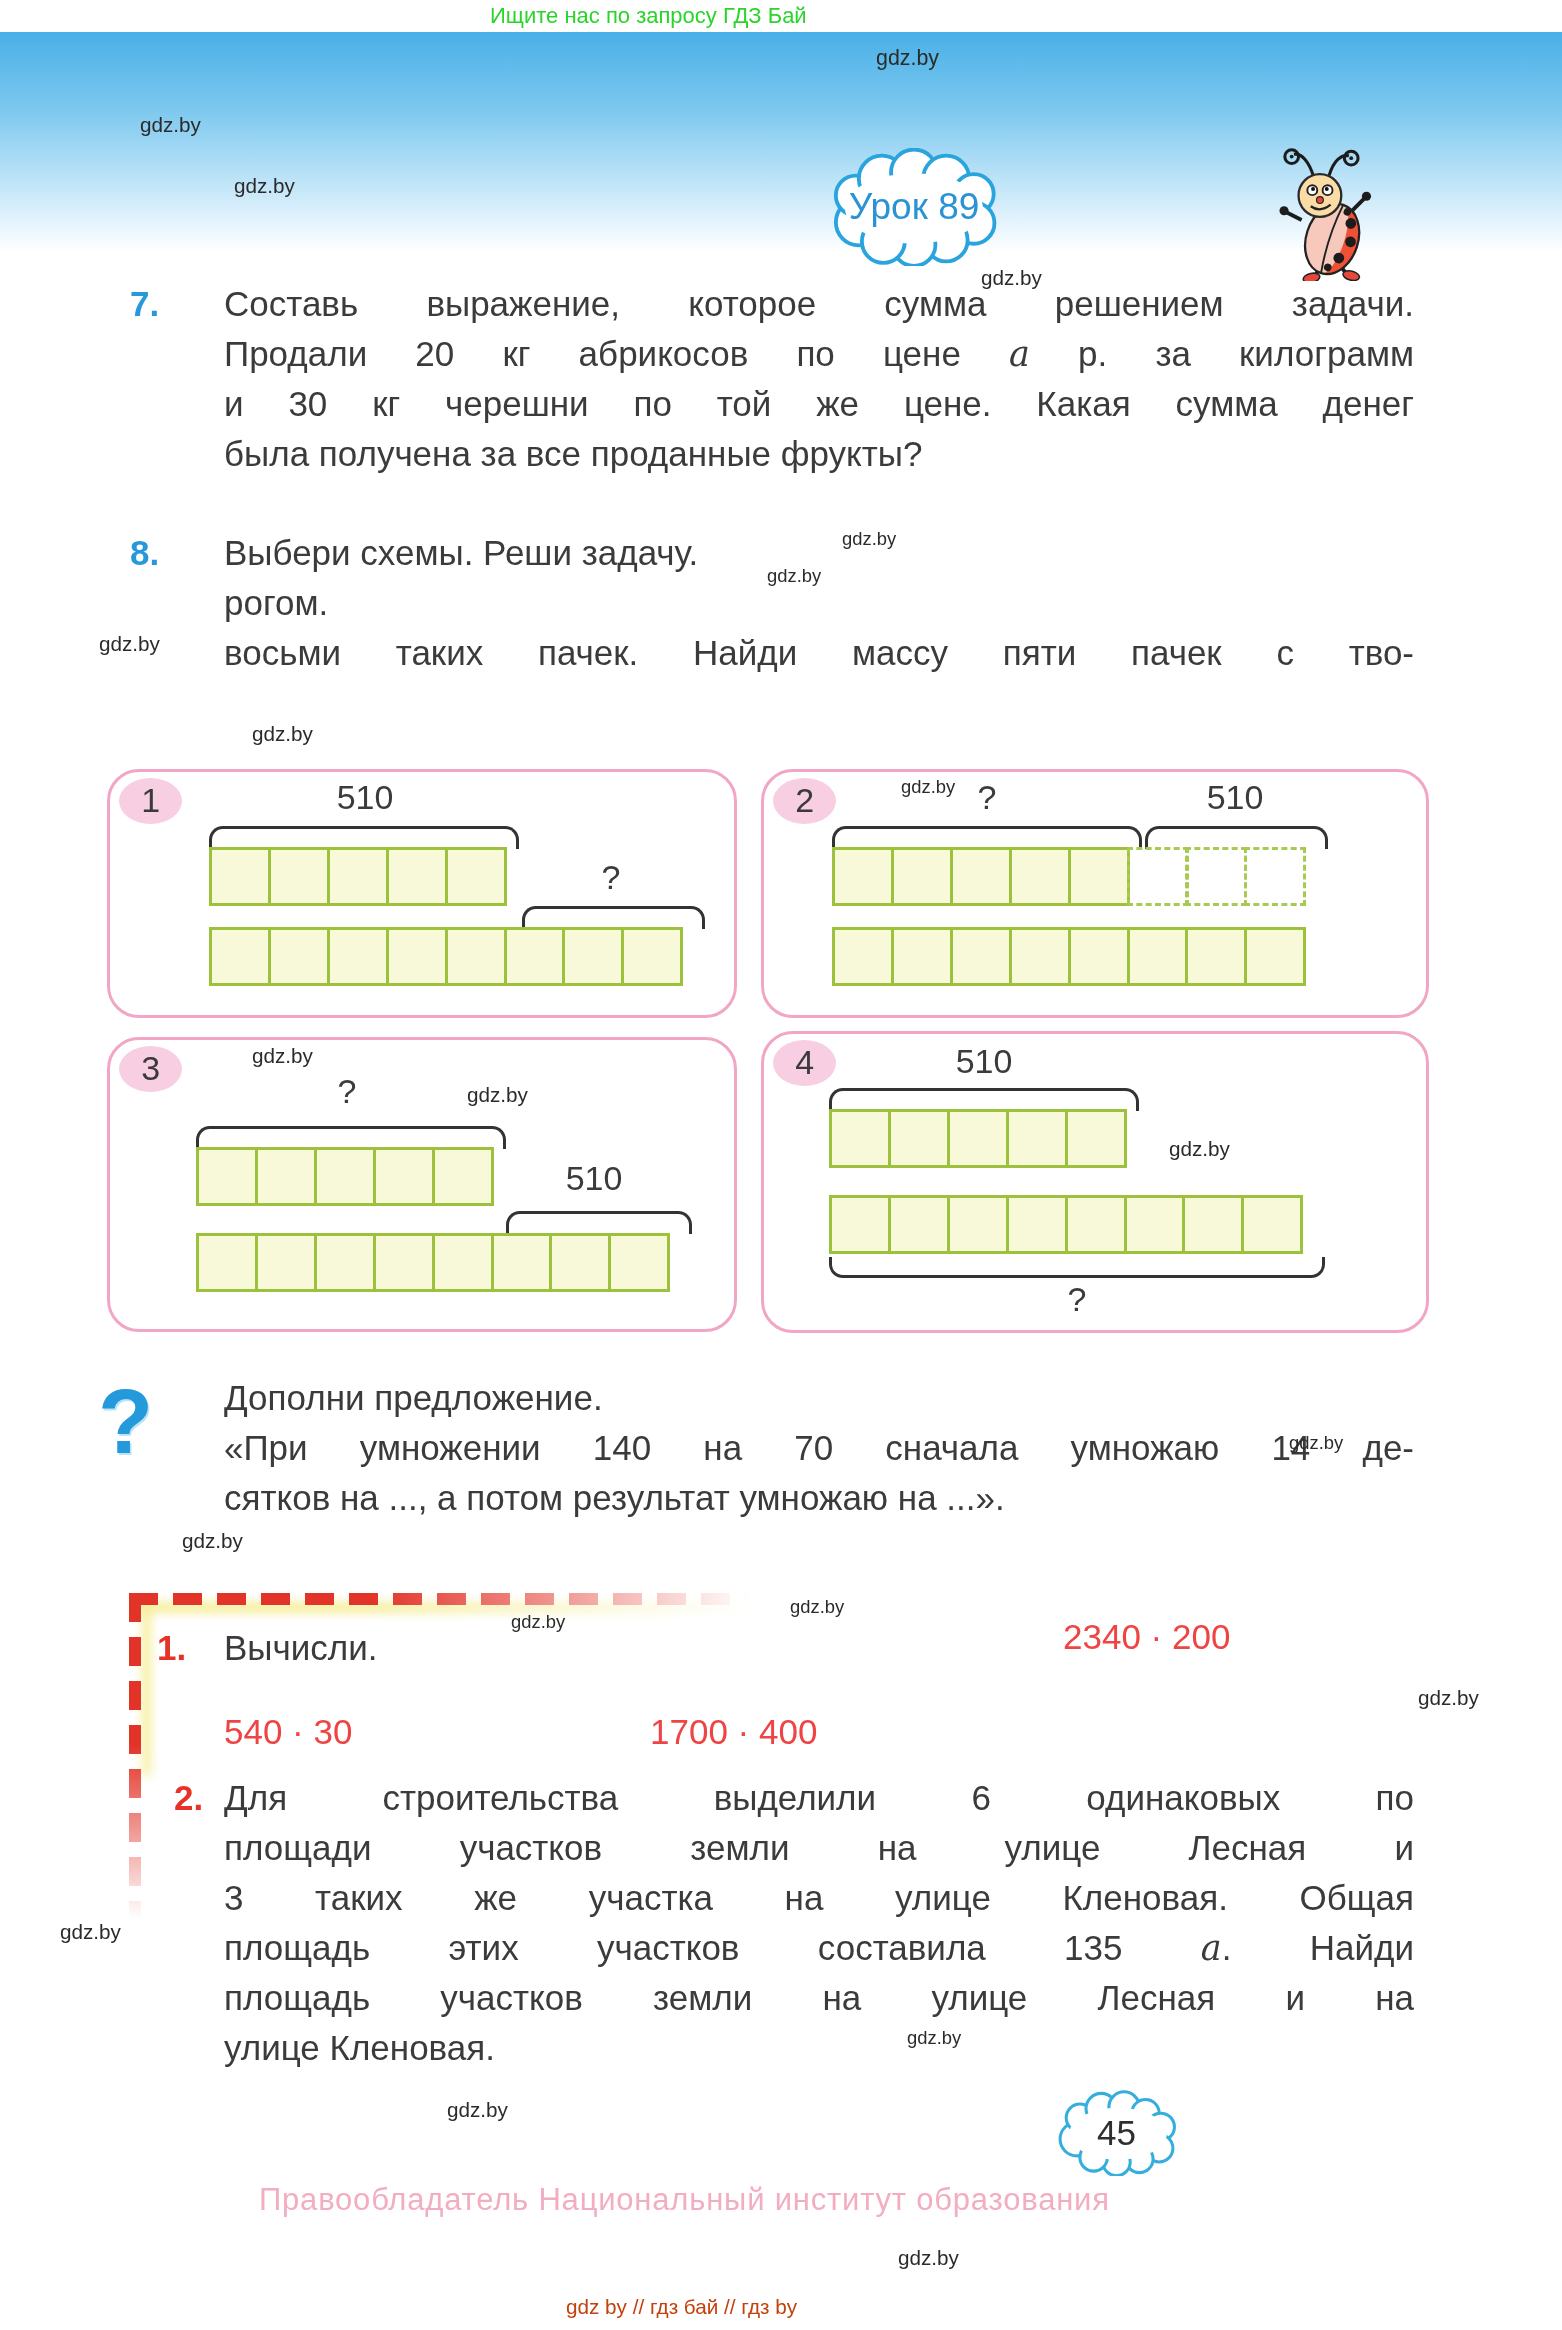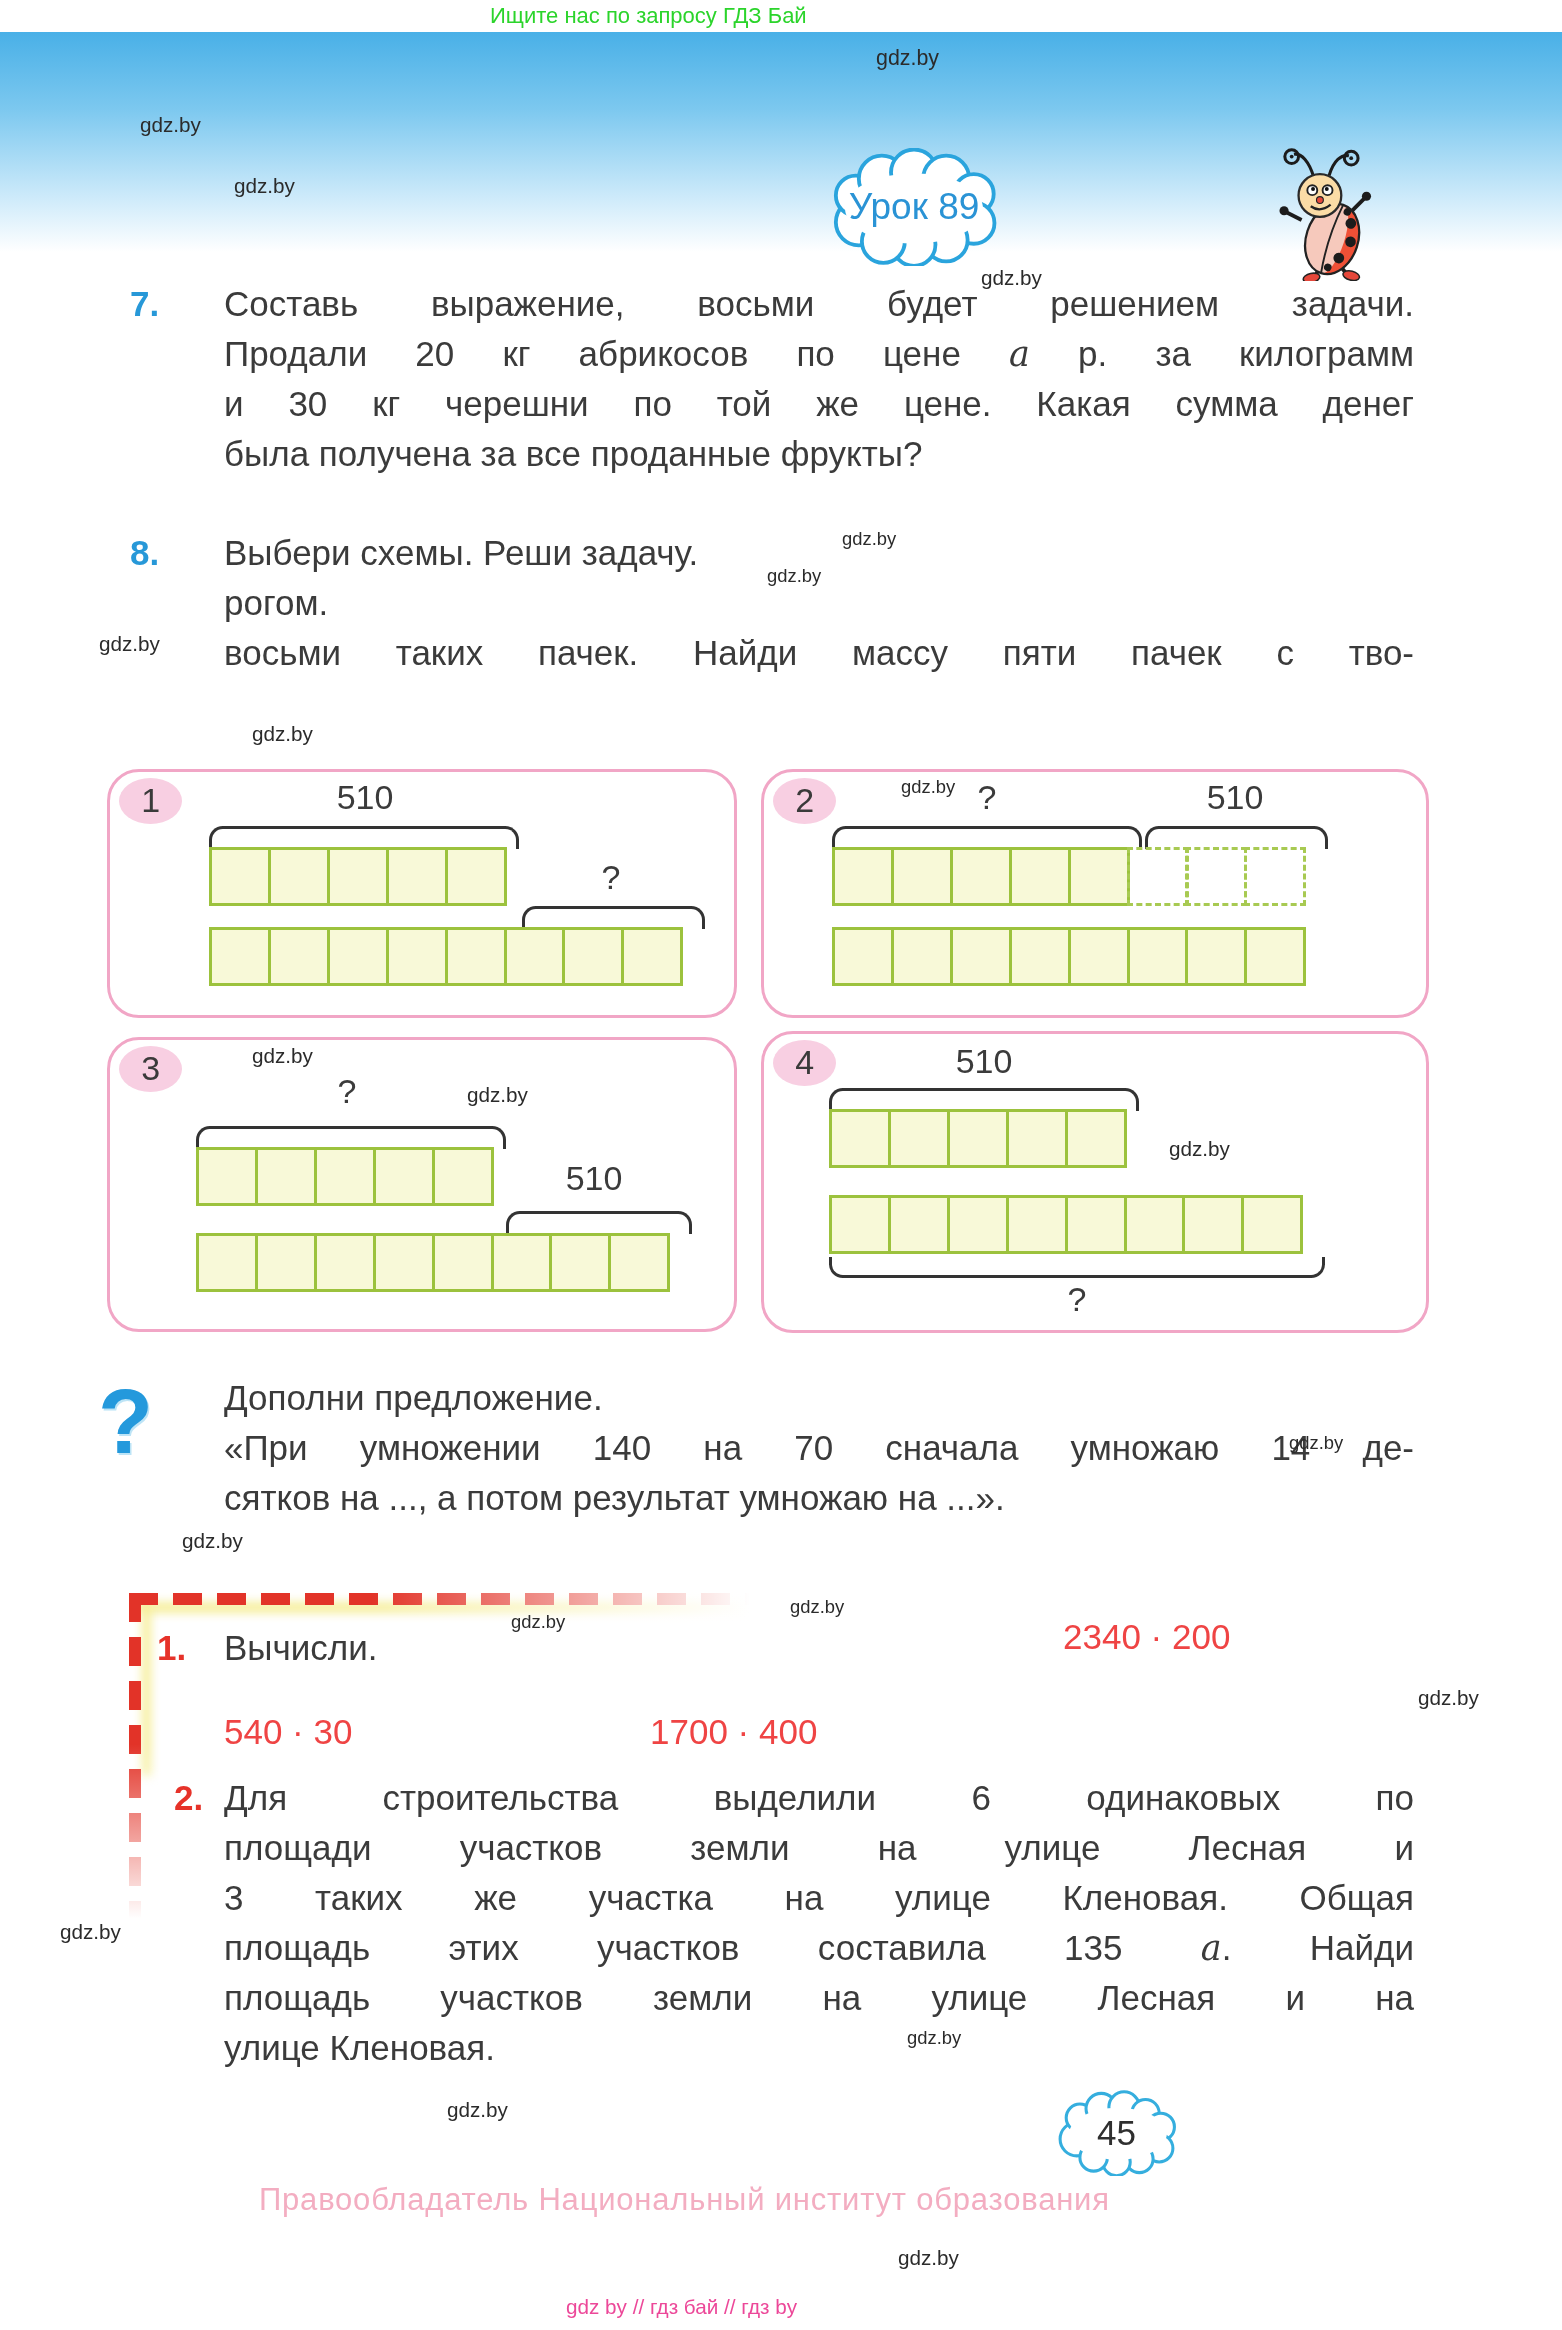--- a/index.html
+++ b/index.html
@@ -51,21 +51,21 @@
   #dash-v{left:129px;top:1593px;width:11.5px;height:329px;
           background:repeating-linear-gradient(180deg,#e23328 0 29px,transparent 29px 44px)}
   #fade-h{left:129px;top:1587px;width:757px;height:41px;
           background:linear-gradient(90deg,rgba(255,255,255,0) 32%,#fff 82%)}
   #fade-v{left:122px;top:1637px;width:34px;height:306px;
           background:linear-gradient(180deg,rgba(255,255,255,0) 35%,#fff 92%)}
   .expr{position:absolute;font-size:35px;color:#ef4444;z-index:3}
   #hw1-title{position:absolute;font-size:35px;z-index:3}
   
   #copyright{position:absolute;left:259px;top:2182px;font-size:31px;letter-spacing:0.8px;color:#f3adc1;z-index:3}
-  #footer-links{position:absolute;left:566px;top:2295px;font-size:20.7px;color:#ec4899;z-index:6;text-decoration:none}
+  #footer-links{position:absolute;left:566px;top:2295px;font-size:20.7px;color:#c2410c;z-index:6;text-decoration:none}
   svg{display:block}
 </style>
 </head>
 <body>
 
 <div id="page">
 
   <div id="topband">
     <span id="promo">Ищите нас по запросу ГДЗ Бай</span>
   </div>
@@ -120,21 +120,21 @@
     <circle cx="54" cy="71" r="6.5" fill="#fff" stroke="#222" stroke-width="2.5"></circle>
     <circle cx="55" cy="69.5" r="2.6" fill="#111"></circle>
     <circle cx="74" cy="71" r="6.5" fill="#fff" stroke="#222" stroke-width="2.5"></circle>
     <circle cx="73" cy="69.5" r="2.6" fill="#111"></circle>
     <circle cx="64" cy="84" r="4.5" fill="#e5473a" stroke="#222" stroke-width="1.5"></circle>
     <path d="M52,92 Q64,101 78,90" fill="none" stroke="#222" stroke-width="3"></path>
   </svg>
 
   <span class="num blue" style="left:130px;top:279px;line-height:50px">7.</span>
   <div class="tblock" style="left:224px;top:279px;width:1190px">
-      <div class="tl">Составь выражение, восьми будет решением задачи.</div>
+      <div class="tl">Составь выражение, которое сумма решением задачи.</div>
       <div class="tl"><span>Продали 20 кг абрикосов по цене </span><span class="var">а</span><span> р. за килограмм</span></div>
       <div class="tl">и 30 кг черешни по той же цене. Какая сумма денег</div>
       <div class="tl last">была получена за все проданные фрукты?</div>
     </div>
 
   <span class="num blue" style="left:130px;top:528px;line-height:50px">8.</span>
   <div class="tblock" style="left:224px;top:528px;width:1190px">
       <div class="tl last">Выбери схемы. Реши задачу.</div>
       <div class="tl last">рогом.</div>
       <div class="tl">восьми таких пачек. Найди массу пяти пачек с тво-</div>

